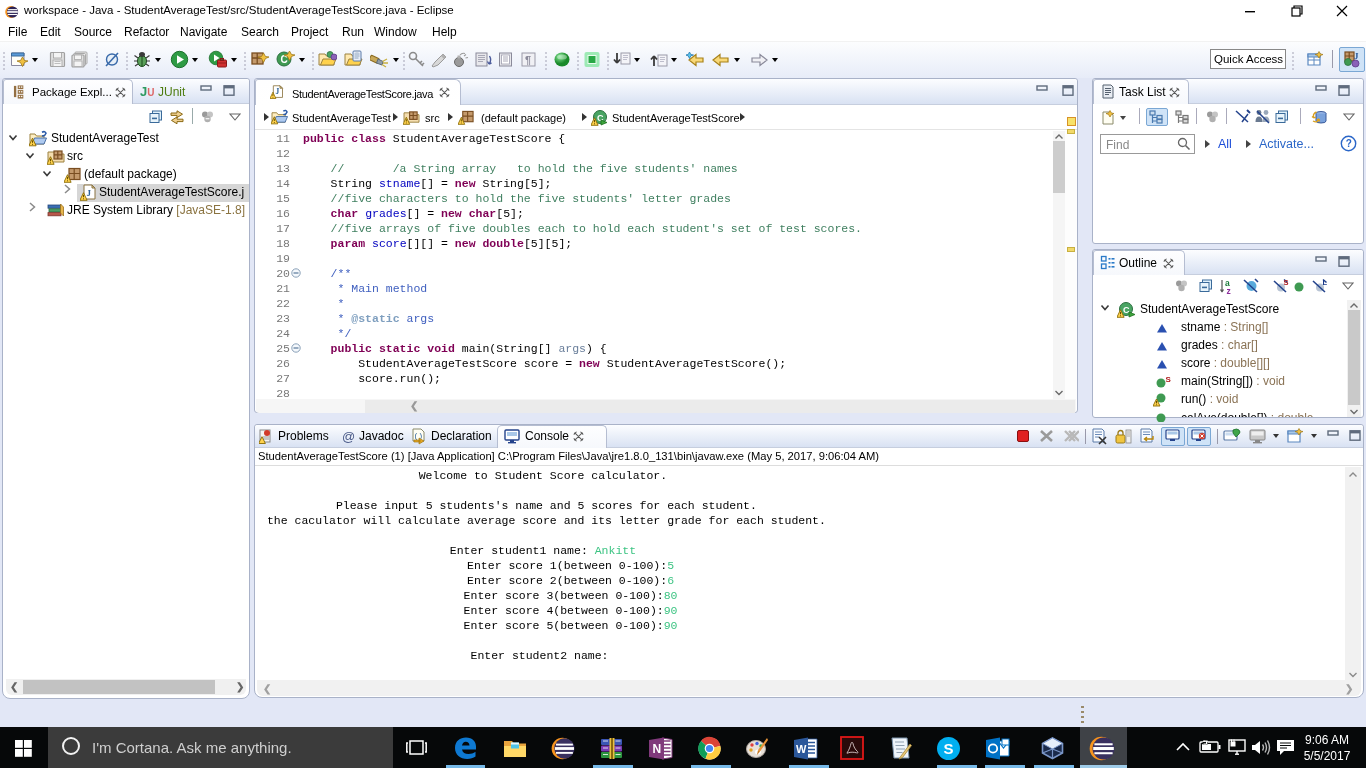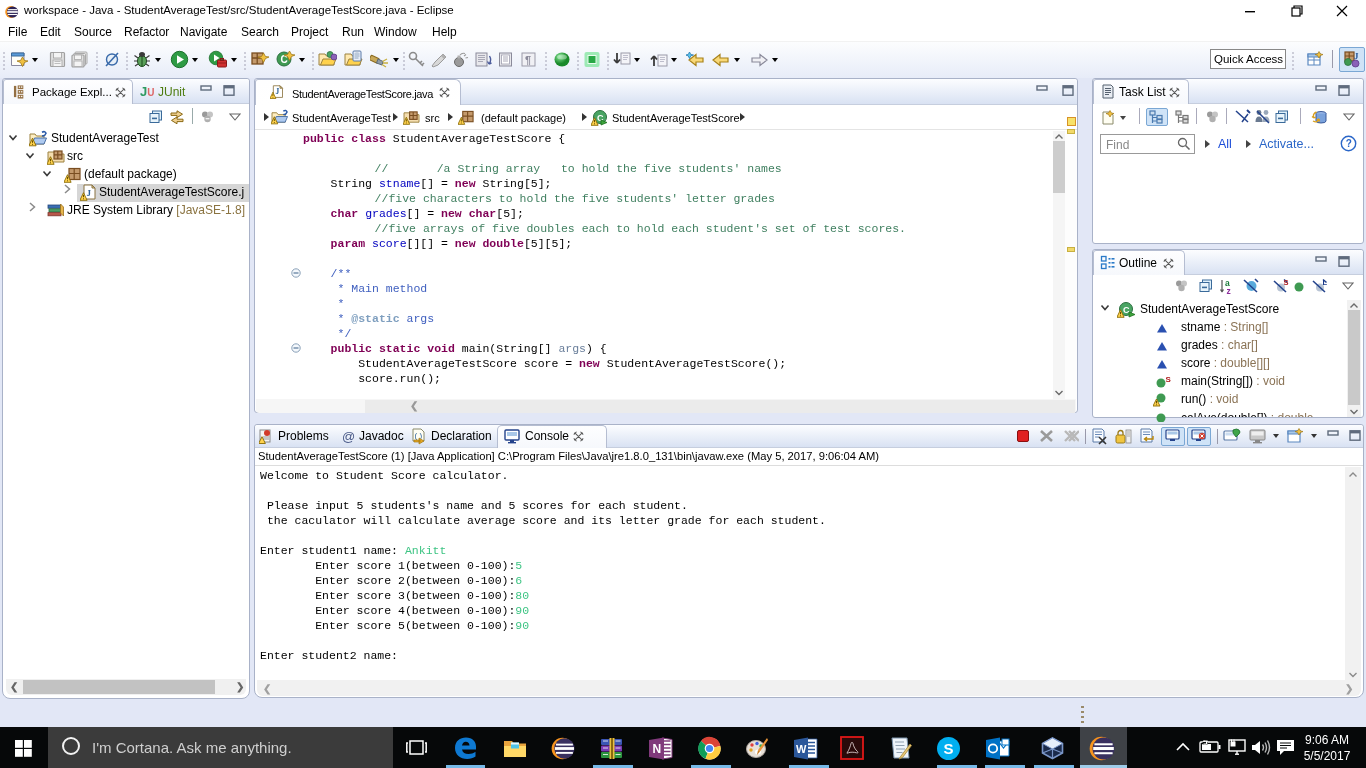--- a/index.html
+++ b/index.html
@@ -21,21 +21,21 @@
 .tab-active { position:absolute; background:linear-gradient(#fefeff,#f6f8fc); border:1px solid #b5bdd1; border-bottom:none; border-radius:5px 5px 0 0; height:25px; top:0; }
 .tabtext { font-size:12px; color:#000; position:absolute; top:6px; }
 .tabtext-in { font-size:12px; color:#4d7c0f; position:absolute; top:6px; }
 .minmax { position:absolute; top:6px; width:13px; height:11px; }
 
 .trow { position:absolute; font-size:12px; color:#000; height:17px; line-height:17px; }
 .chev-closed { position:absolute; width:0; height:0; border-top:4px solid transparent; border-bottom:4px solid transparent; border-left:5px solid #8a8a8a; }
 
 #code { font-family:"Liberation Mono",monospace; font-size:11.5px; line-height:15px; white-space:pre; }
 .kw { color:#7f0055; font-weight:bold; }
-.cm { color:#3f7f5f;margin-left:44px; }
+.cm { color:#3f7f5f; }
 .jd { color:#3f5fbf; }
 .jdt { color:#7f9fbf; font-weight:bold; }
 .fld { color:#0000c0; }
 .arg { color:#6a7f9b; }
 #consoletext { font-family:"Liberation Mono",monospace; font-size:11.5px; line-height:15px; white-space:pre; color:#000; }
 .green { color:#3dc483; }
 
 #taskbar { left:0; top:727px; width:1366px; height:41px; background:#060809; }
 .tbunder { position:absolute; top:765px; height:3px; background:#76b9e8; }
 </style>
@@ -439,20 +439,21 @@
         <circle cx="9" cy="8" r="6.5" fill="#4aa564" stroke="#2c7040" stroke-width="1"></circle>
         <text x="6" y="11.5" font-size="9" font-weight="bold" fill="#fff">C</text>
         <path d="M10 11 L16 13.5 L10 16 Z" fill="#3da53d" stroke="#1c6f1c" stroke-width="0.8"></path>
         <path d="M3.5 8.7 L7.1 16.3 L-0.10000000000000009 16.3 Z" fill="#ffd24d" stroke="#8a6a00" stroke-width="0.9"></path>
         <path d="M3.5 10.899999999999999 L3.5 13.299999999999999 M3.5 14.299999999999999 L3.5 15.299999999999999" stroke="#6a5000" stroke-width="1"></path>
       </svg>
     <span class="abs" style="left:357px;top:33px;font-size:11px">StudentAverageTestScore</span>
     <div class="chev-closed" style="left:485px;top:34px;border-left-color:#333"></div>
 
     <div class="abs" id="code" style="left:0;top:52px;width:798px;height:268px;overflow:hidden">
+<div class="abs" style="left:0;top:0;width:35px;text-align:right;color:#787878">11<br>12<br>13<br>14<br>15<br>16<br>17<br>18<br>19<br>20<br>21<br>22<br>23<br>24<br>25<br>26<br>27<br>28</div>
 <div class="abs" style="left:48px;top:0;color:#000"><span class="kw">public class</span> StudentAverageTestScore {
 
     <span class="cm">//       /a String array   to hold the five students' names</span>
     String <span class="fld">stname</span>[] = <span class="kw">new</span> String[5];
     <span class="cm">//five characters to hold the five students' letter grades</span>
     <span class="kw">char</span> <span class="fld">grades</span>[] = <span class="kw">new char</span>[5];
     <span class="cm">//five arrays of five doubles each to hold each student's set of test scores.</span>
     <span class="kw">param</span> <span class="fld">score</span>[][] = <span class="kw">new double</span>[5][5];
 
     <span class="jd">/**
@@ -696,21 +697,21 @@
     <div class="abs" style="left:254px;top:50px;width:14px;height:117px;background:#f1f1f1"></div>
     <div class="abs" style="left:255px;top:60px;width:12px;height:95px;background:#c9c9c9"></div>
     <svg class="abs" style="left:256px;top:52px" width="10" height="7" viewBox="0 0 10 7">
         <path d="M1.5 5.5 L5 2 L8.5 5.5" fill="none" stroke="#6a6a6a" stroke-width="1.4"></path>
       </svg>
     <svg class="abs" style="left:256px;top:158px" width="10" height="7" viewBox="0 0 10 7">
         <path d="M1.5 2 L5 5.5 L8.5 2" fill="none" stroke="#6a6a6a" stroke-width="1.4"></path>
       </svg>
   </div>
 
-  <div class="panel" style="left:254px;top:424px;width:1110px;height:274px;border-radius:3px 3px 8px 8px;">
+  <div class="panel" style="left:254px;top:424px;width:1110px;height:274px;border-radius:3px 3px 8px 8px;text-align:center;">
     <div class="tabrow" style="height:23px"></div>
 
     <svg class="abs" style="left:4px;top:3px" width="15" height="16" viewBox="0 0 15 16">
         <rect x="1" y="2" width="10" height="12" fill="#f4f4f4" stroke="#888" stroke-width="1"></rect>
         <circle cx="8" cy="5" r="3" fill="#d23a2a"></circle>
         <path d="M4 9 L10 9 M4 11 L10 11" stroke="#999" stroke-width="1"></path>
         <path d="M3 8.7 L6.4 15.5 L-0.4 15.5 Z" fill="#ffd24d" stroke="#8a6a00" stroke-width="0.9"></path>
       </svg>
     <span class="tabtext" style="left:23px;top:4px">Problems</span>
     <span class="abs" style="left:87px;top:4px;font-size:13px;color:#4a5a88">@</span>

